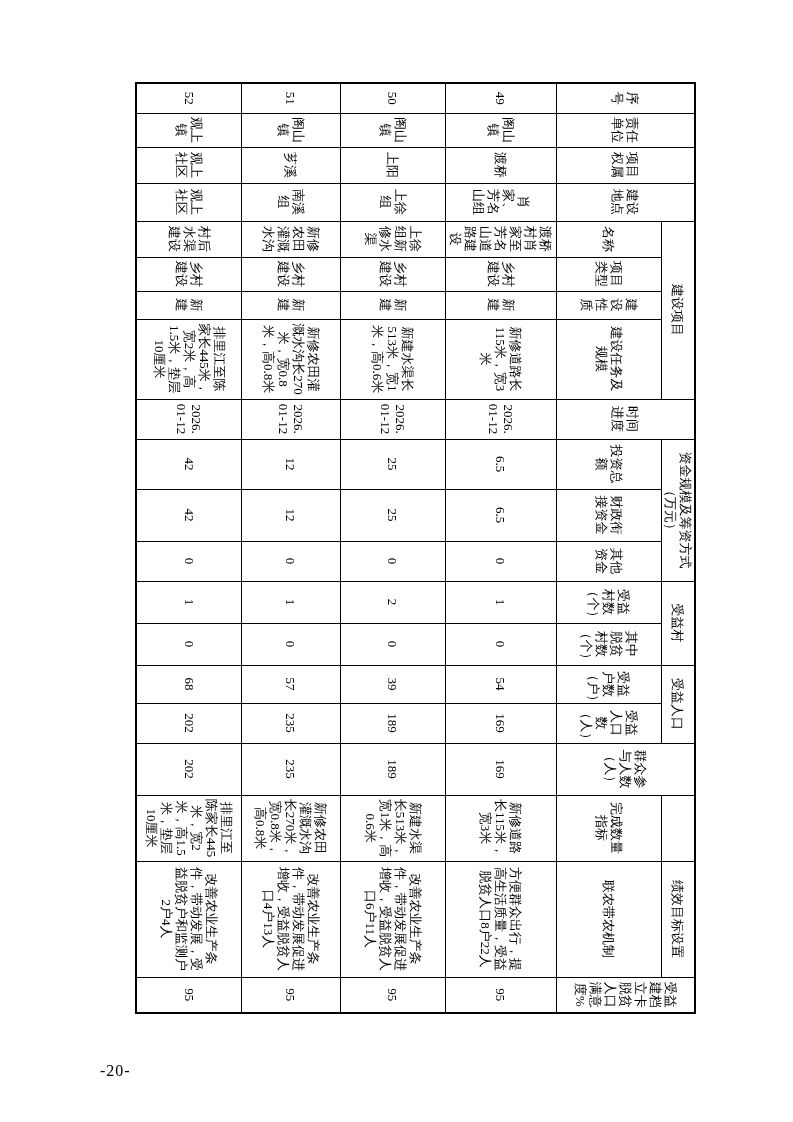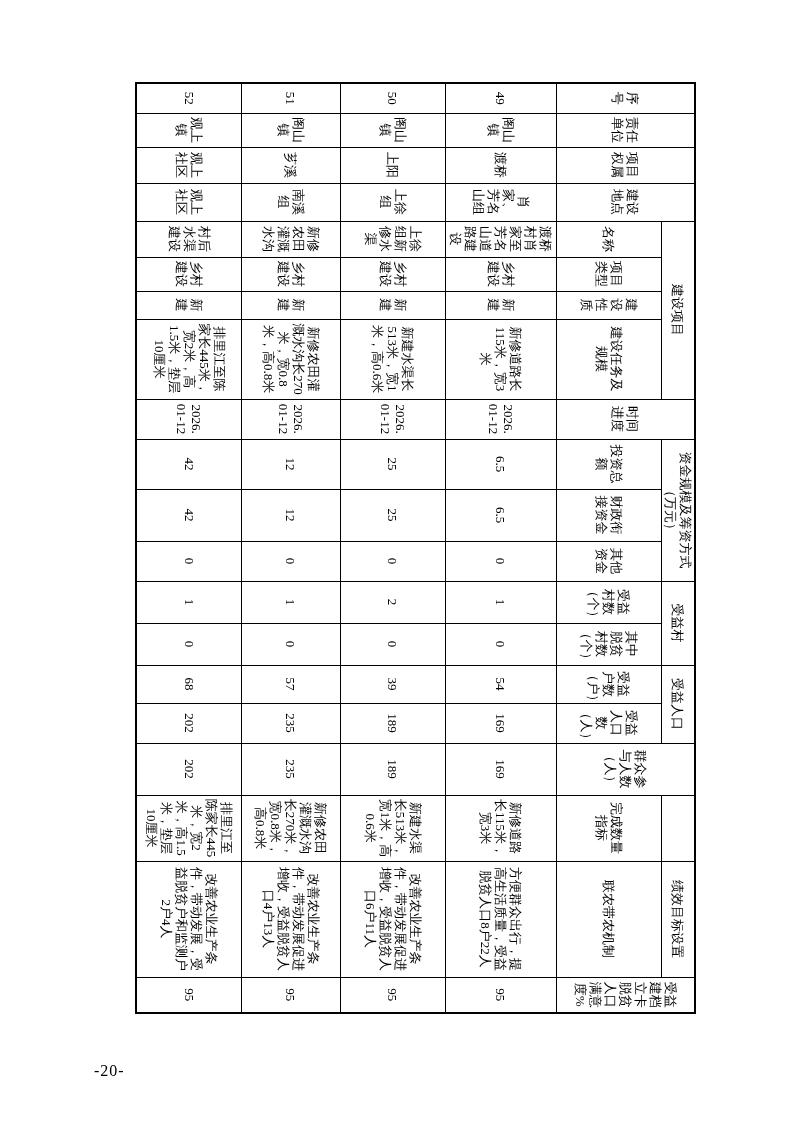--- a/index.html
+++ b/index.html
@@ -19,21 +19,21 @@
     border:1px solid #000;
     font-weight:normal;
     font-size:13px;line-height:15px;
     text-align:center;vertical-align:middle;
     padding:1px 3px;
     overflow:hidden;
   }
   table.doc th{white-space:pre-line;}
   td.num{word-break:break-all;}
   .page-number{
-    position:absolute;left:94px;top:1062px;
+    position:absolute;left:100px;top:1062px;
     font-size:16px;letter-spacing:1px;
     font-family:"Liberation Serif","DejaVu Serif",serif;
   }
 </style>
 </head>
 <body>
 
 <div class="rot-wrap">
   <table class="doc" id="doc-table">
     <colgroup>

